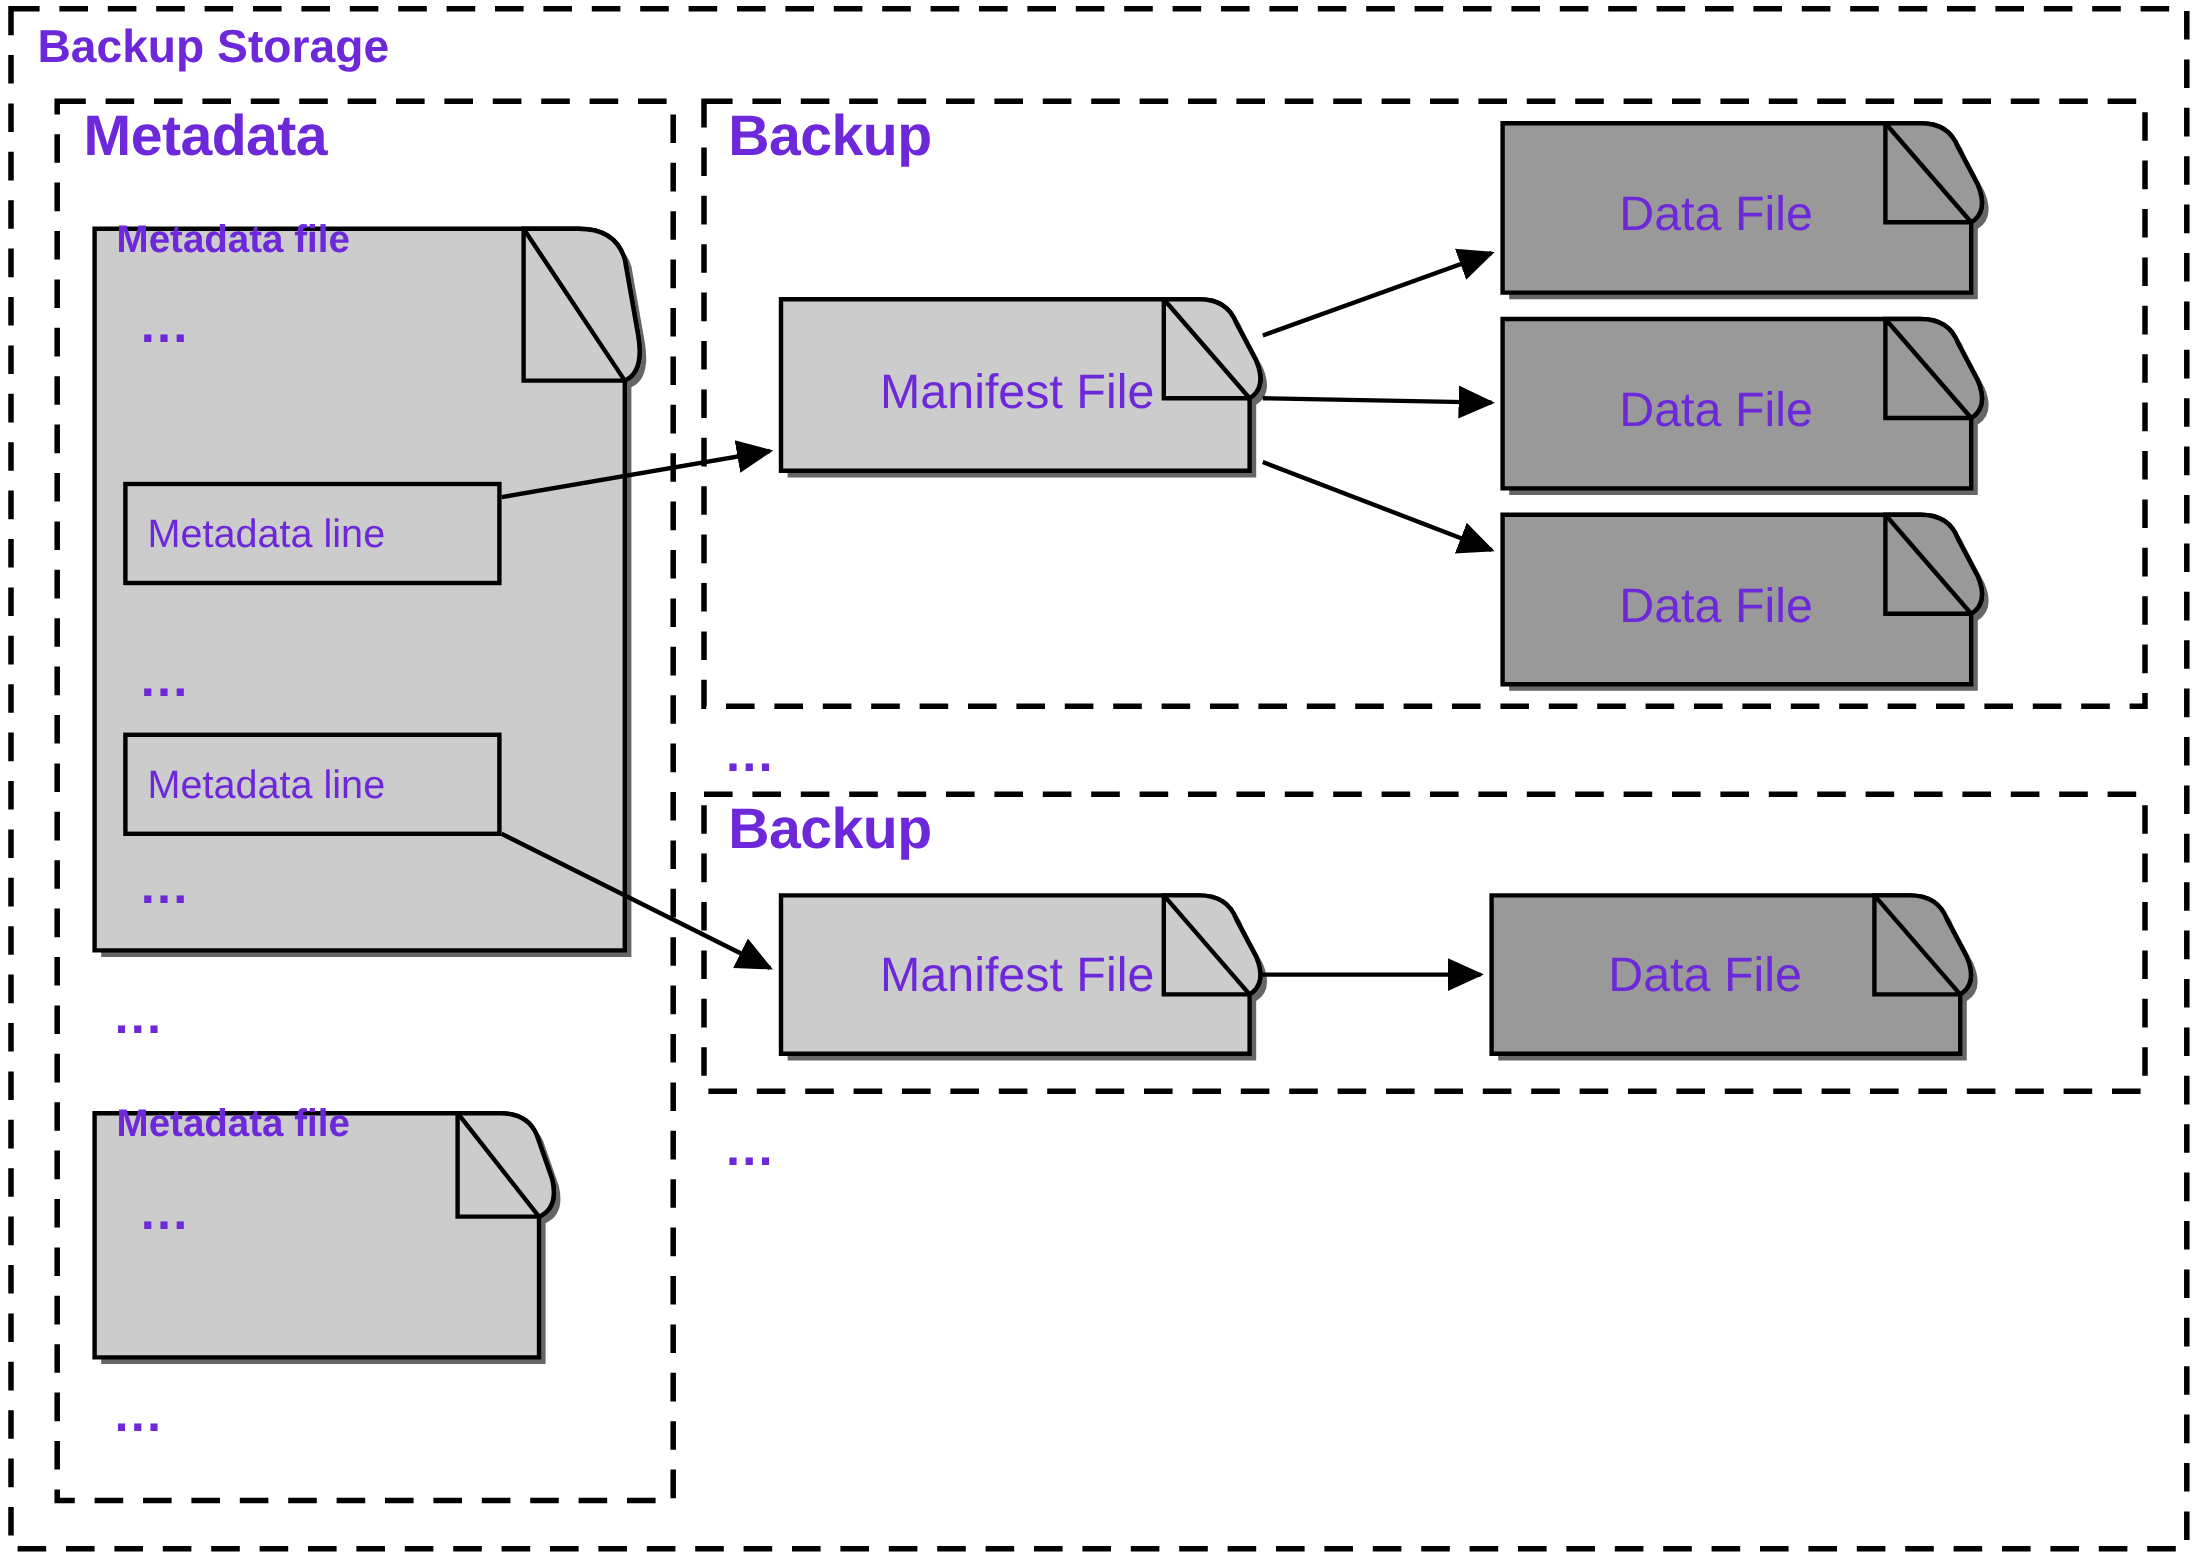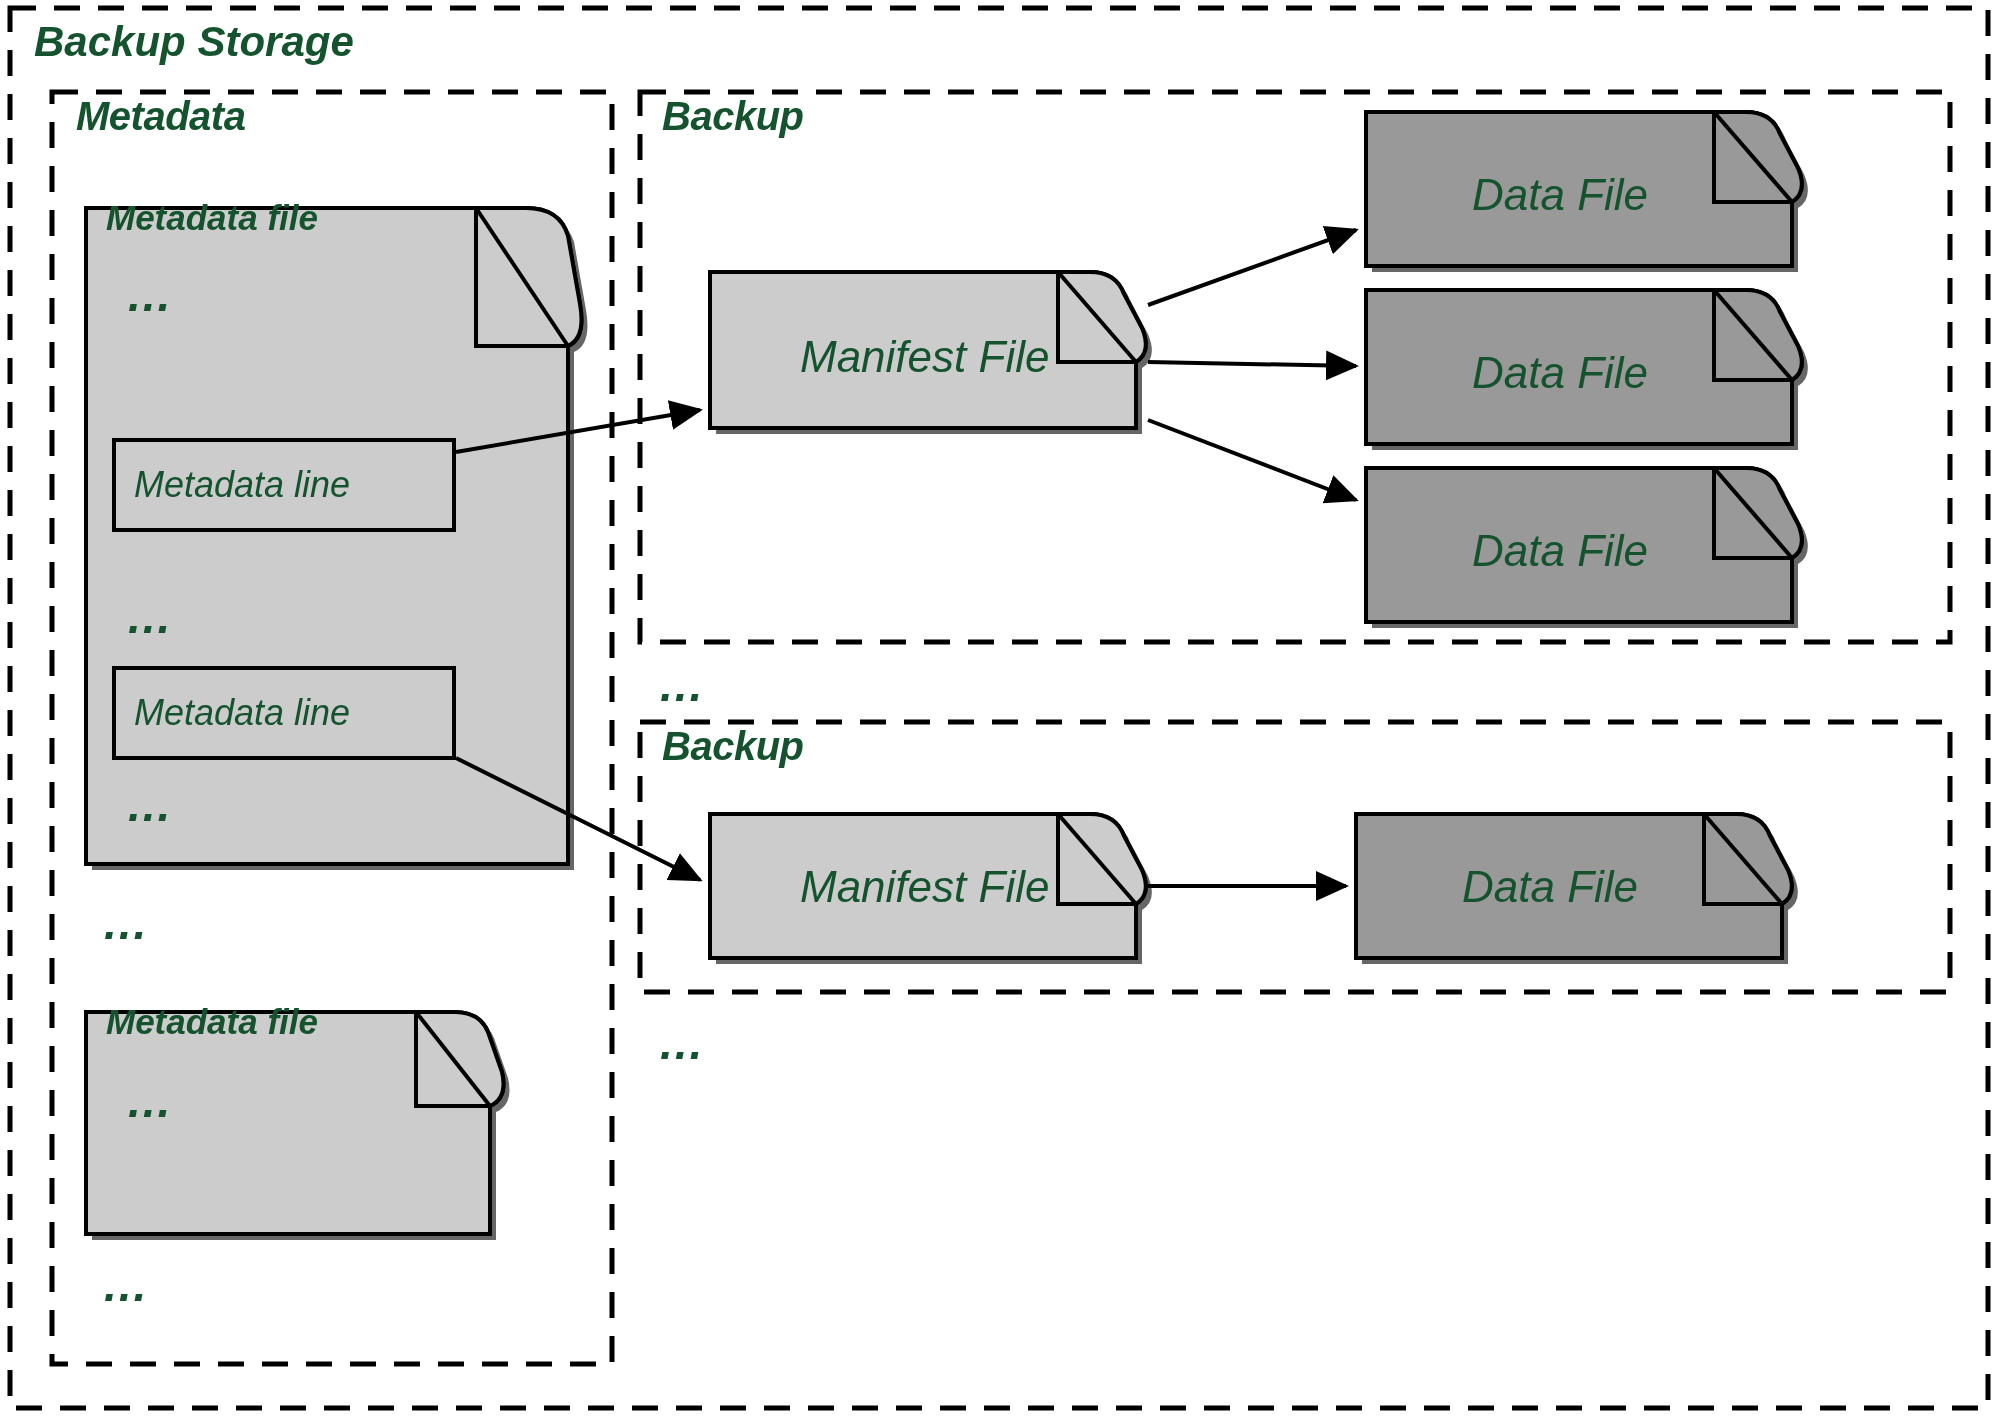--- a/index.html
+++ b/index.html
@@ -16,26 +16,25 @@
   }
   #canvas {
     position: absolute;
     left: 0; top: 0;
     width: 2000px;
     height: 1420px;
   }
   .lbl {
     position: absolute;
     white-space: nowrap;
-    color: #14532d;
-    font-style: italic;
+    color: #6d28d9;
   }
   .grp-title {
     font-weight: bold;
-    font-size: 40px;
+    font-size: 52px;
     letter-spacing: -0.5px;
   }
   .grp-title-outer {
     font-weight: bold;
     font-size: 42px;
   }
   .file-title {
     font-weight: bold;
     font-size: 35px;
   }

